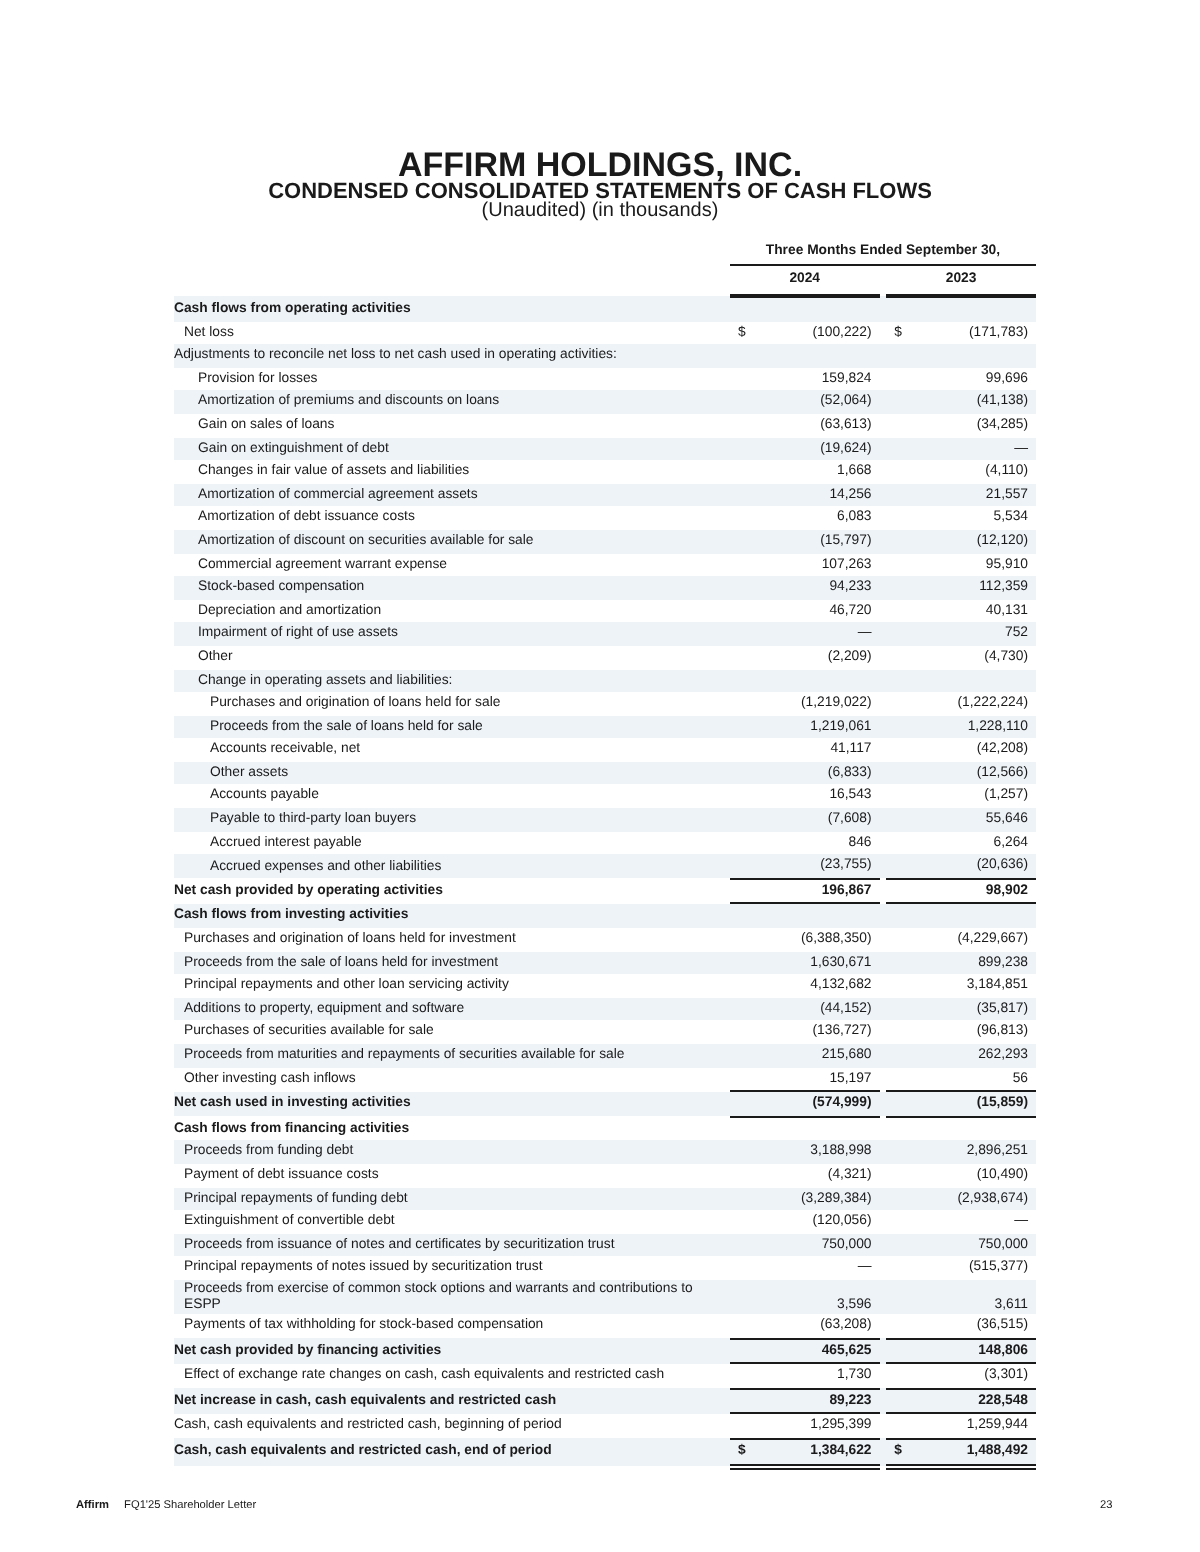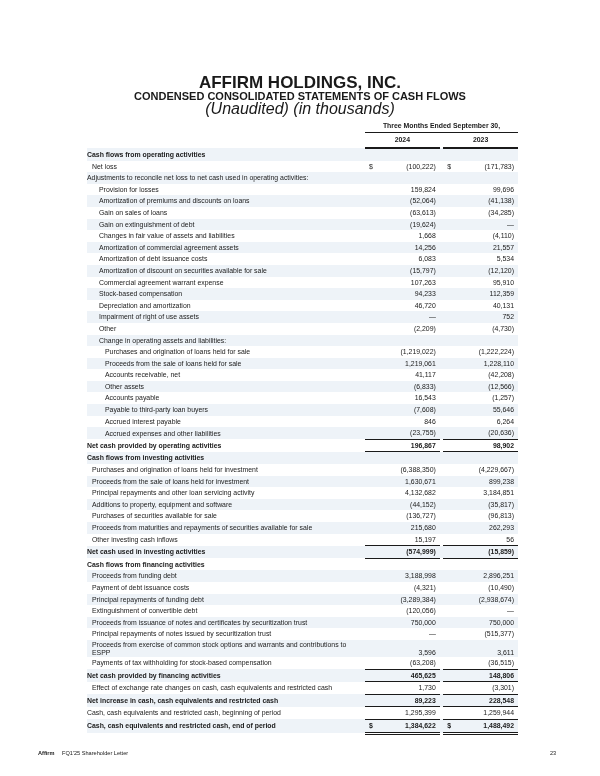--- a/index.html
+++ b/index.html
@@ -1,20 +1,20 @@
 <!DOCTYPE html>
 <html><head>
 <meta charset="utf-8">
 <style>
   html, body { margin: 0; padding: 0; background: #ffffff; }
   body { width: 600px; height: 776px; position: relative; font-family: "Liberation Sans", sans-serif; color: #1a1a1a; overflow: hidden; }
   .hdr { position: absolute; left: 0; width: 600px; text-align: center; }
   .h1 { top: 73px; font-size: 17px; font-weight: bold; }
   .h2 { top: 90px; font-size: 11px; font-weight: bold; }
-  .h3 { top: 100px; font-size: 16px; font-style: italic; }
+  .h3 { top: 100px; font-size: 10px; }
   table { position: absolute; left: 87px; top: 120px; width: 431px; border-collapse: collapse; font-size: 6.9px; }
   td { padding: 0; height: 11.6px; line-height: 11.6px; white-space: nowrap; }
   .lbl { width: 270px; }
   .dol { width: 12px; text-align: left; padding-left: 4px; }
   .val { width: 60px; text-align: right; padding-right: 4px; }
   .gap { width: 4px; }
   tr.shade td { background: #eef3f8; }
   tr.bold td { font-weight: bold; }
   .i1 { padding-left: 5px; }
   .i2 { padding-left: 12px; }

